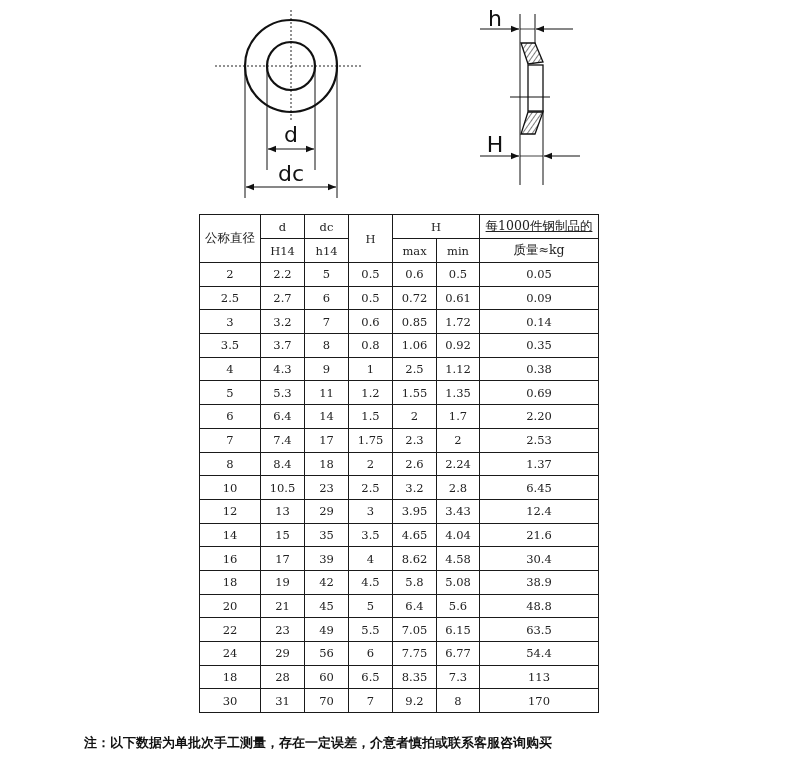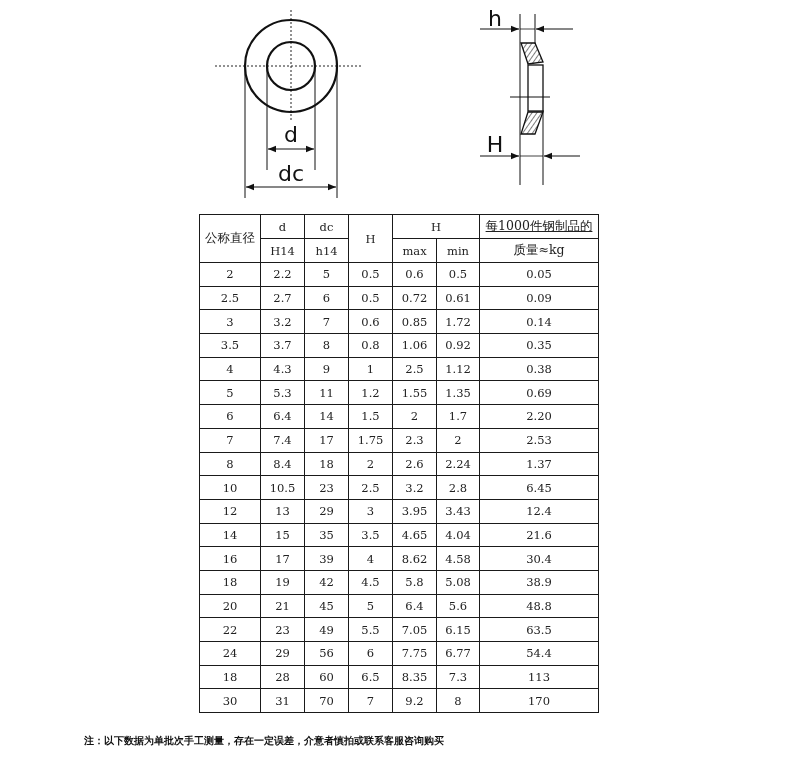--- a/index.html
+++ b/index.html
@@ -9,21 +9,21 @@
   #spec-table { position:absolute; left:199px; top:214px; border-collapse:collapse;
                 font-family:"DejaVu Serif","Liberation Serif",serif; font-size:11.5px; }
   #spec-table td, #spec-table th { border:1.6px solid #1a1a1a; text-align:center;
                  padding:0; font-weight:normal; color:#222; }
   #spec-table thead th { height:23px; }
   #spec-table tbody td { height:22.7px; }
   .c0{width:60px;} .c1{width:43px;} .c2{width:43px;} .c3{width:43px;}
   .c4{width:43px;} .c5{width:42px;} .c6{width:118px;text-decoration:underline;}
   .hdr-cn { font-size:12.5px; }
   #footnote { position:absolute; left:84px; top:734px; font-family:"DejaVu Sans","Liberation Sans",sans-serif;
-              font-size:10px; font-weight:bold; color:#111; }
+              font-size:13px; font-weight:bold; color:#111; }
   #unit { position:absolute; left:683px; top:764px; font-family:"DejaVu Sans","Liberation Sans",sans-serif;
           font-size:12.5px; font-weight:bold; color:#111; }
   .dlabel { font-family:"DejaVu Sans","Liberation Sans",sans-serif; font-size:22px; fill:#111; }
 </style>
 </head>
 <body>
 
 <svg id="diagram" viewBox="0 0 790 205" xmlns="http://www.w3.org/2000/svg">
   <defs>
     <marker id="arr" viewBox="0 0 10 10" refX="10" refY="5" markerWidth="7" markerHeight="7" orient="auto-start-reverse">

